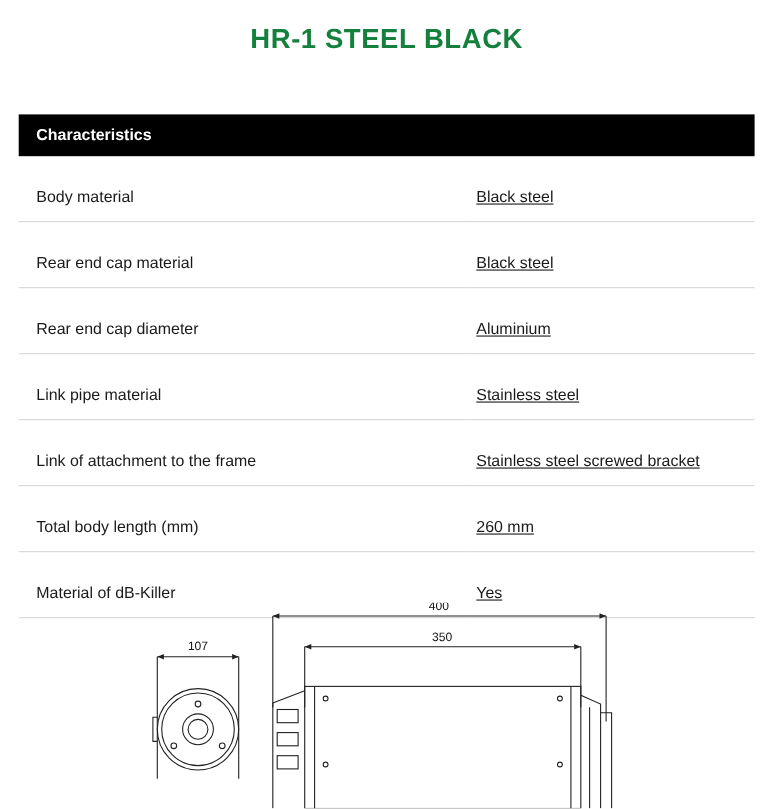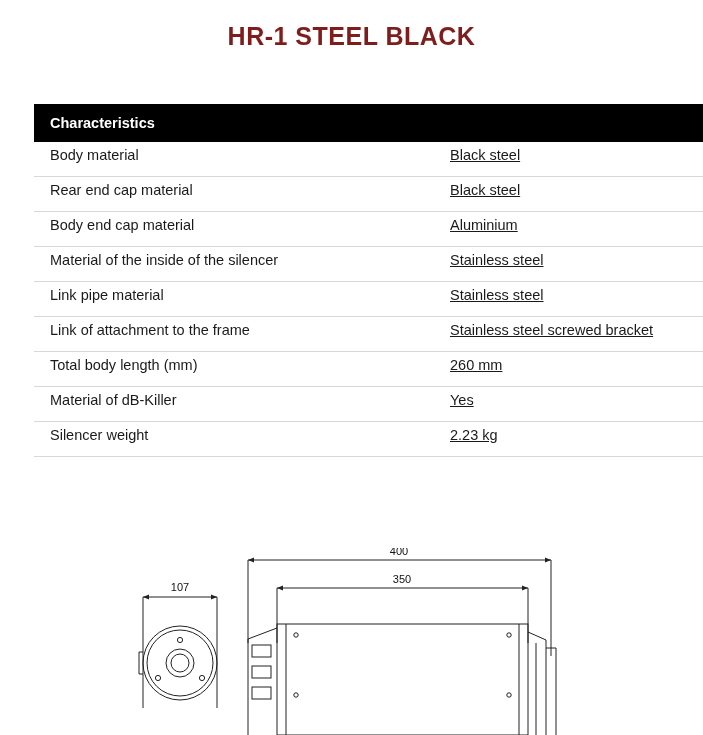--- a/index.html
+++ b/index.html
@@ -14,45 +14,45 @@
     font-family: "Liberation Sans", sans-serif;
     color: #111111;
     overflow: hidden;
     position: relative;
   }
   .page-title {
     text-align: center;
     font-size: 25px;
     font-weight: bold;
     letter-spacing: 0.5px;
-    color: #7f1d1d;
+    color: #15803d;
     margin: 16px 0 0 0;
     padding: 0;
     line-height: 40px;
   }
   .spec-table {
     position: absolute;
-    left: 34px;
+    left: 17px;
     top: 104px;
     width: 669px;
     border-collapse: collapse;
     font-size: 14.5px;
   }
   .spec-table thead th {
     background: #000000;
     color: #ffffff;
     text-align: left;
     font-size: 14.5px;
     font-weight: bold;
     padding: 10px 0 10px 16px;
     line-height: 18px;
   }
   .spec-table tbody td {
     border-bottom: 1px solid #d8d8d8;
-    padding: 4px 0 12px 16px;
+    padding: 29px 0 12px 16px;
     color: #1a1a1a;
     font-weight: normal;
     line-height: 18px;
     vertical-align: middle;
   }
   .spec-table tbody td.label-col {
     width: 412px;
   }
   .spec-table tbody td.value-col {
     padding-left: 4px;
@@ -85,46 +85,38 @@
   <tbody>
     <tr>
       <td class="label-col">Body material</td>
       <td class="value-col">Black steel</td>
     </tr>
     <tr>
       <td class="label-col">Rear end cap material</td>
       <td class="value-col">Black steel</td>
     </tr>
     <tr>
-      <td class="label-col">Body end cap material</td>
+      <td class="label-col">Rear end cap diameter</td>
       <td class="value-col">Aluminium</td>
-    </tr>
-    <tr>
-      <td class="label-col">Material of the inside of the silencer</td>
-      <td class="value-col">Stainless steel</td>
     </tr>
     <tr>
       <td class="label-col">Link pipe material</td>
       <td class="value-col">Stainless steel</td>
     </tr>
     <tr>
       <td class="label-col">Link of attachment to the frame</td>
       <td class="value-col">Stainless steel screwed bracket</td>
     </tr>
     <tr>
       <td class="label-col">Total body length (mm)</td>
       <td class="value-col">260 mm</td>
     </tr>
     <tr>
       <td class="label-col">Material of dB-Killer</td>
       <td class="value-col">Yes</td>
-    </tr>
-    <tr>
-      <td class="label-col">Silencer weight</td>
-      <td class="value-col">2.23 kg</td>
     </tr>
   </tbody>
 </table>
 
 <div class="drawing-area">
   <svg width="703" height="187" viewBox="0 0 703 187">
     <g stroke="#222222" fill="none" stroke-width="1">
 
       <g stroke="#222222">
         <line x1="143" y1="49" x2="143" y2="160"></line>

